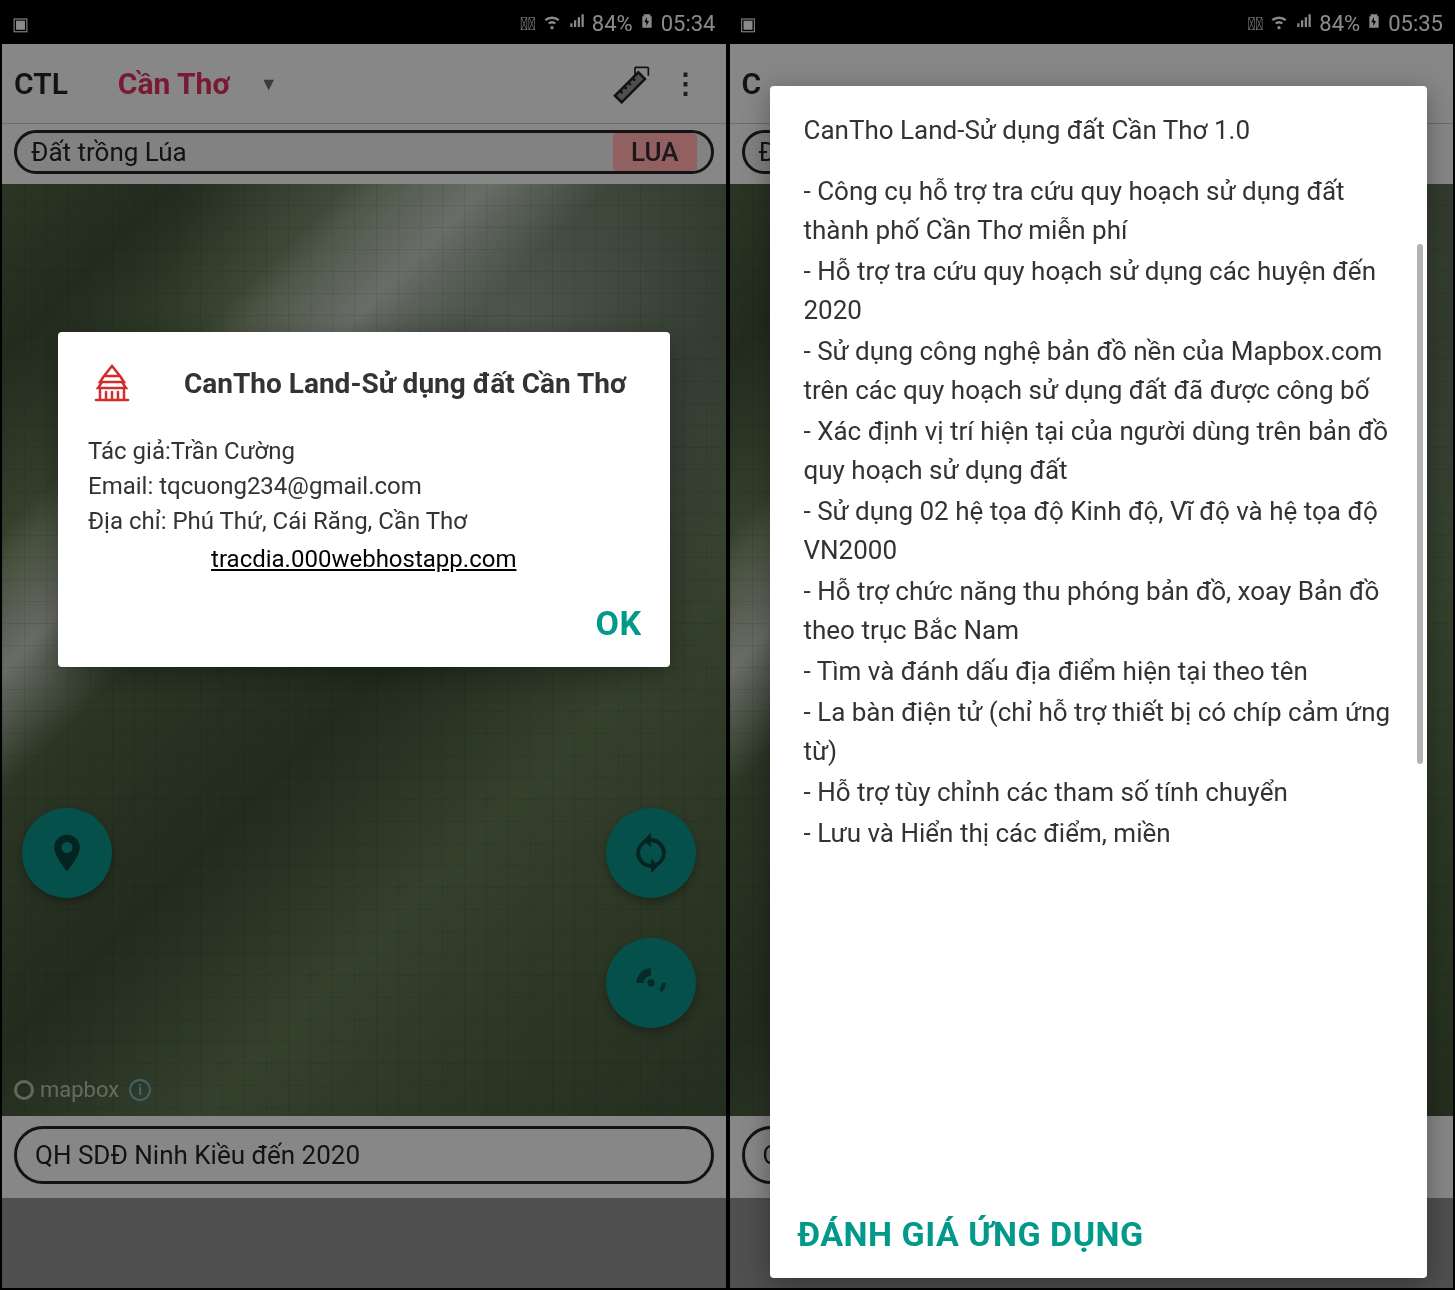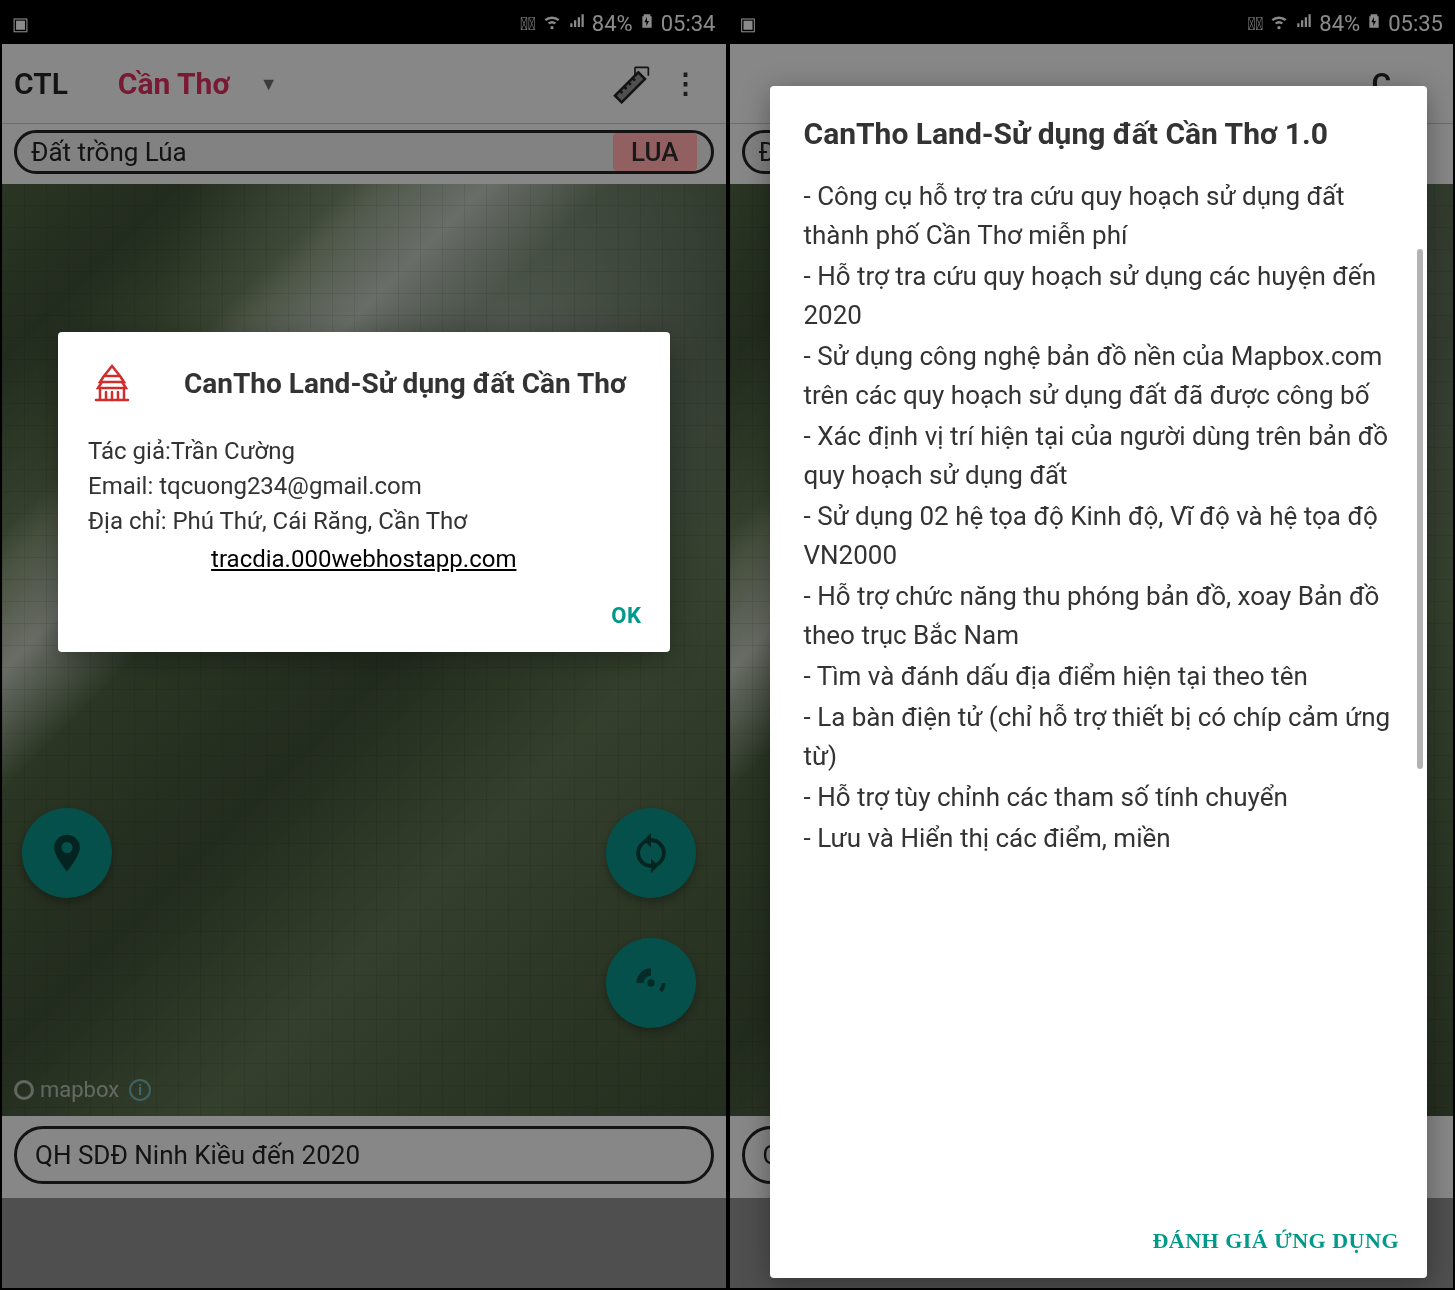--- a/index.html
+++ b/index.html
@@ -31,21 +31,20 @@
   .status-left { flex: 1; display: flex; gap: 4px; }
   .status-right { display: flex; align-items: center; gap: 6px; }
   .status-icon { font-size: 18px; }
   .app-bar {
     height: 80px;
     background: #e9e9e9;
     display: flex;
     align-items: center;
     padding: 0 12px;
     border-bottom: 1px solid #bbb;
-    justify-content: flex-end;
   }
   .app-logo {
     font-weight: 600;
     font-size: 30px;
     color: #222;
     margin-right: 50px;
   }
   .app-spinner {
     color: #d12d5b;
     font-weight: 700;
@@ -185,51 +184,50 @@
     color:#333;
     line-height:1.45;
   }
   .link { color:#000000; text-decoration: underline; }
   .dialog1 .dlg-actions {
     display:flex; justify-content:flex-end;
     padding: 18px 28px 24px;
   }
   .dlg-btn {
     color:#00998a;
-    font-size:22px;
+    font-size:34px;
     font-weight:700;
     letter-spacing:0.5px;
   }
   .dialog2 {
     left: 40px; right: 26px;
     top: 84px; bottom: 10px;
     display:flex; flex-direction:column;
   }
   .dialog2 .dlg2-title {
     padding: 28px 34px 16px;
-    font-size: 30px;
-    font-weight:700;
+    font-size: 26px;
+    font-weight:400;
     color:#333;
     line-height:1.3;
   }
   .dialog2 .dlg2-body {
     flex:1;
     overflow:hidden;
     padding: 8px 34px 4px;
     font-size: 26px;
     color:#333;
     line-height:1.5;
     position:relative;
   }
   .dialog2 .feature-line { margin-bottom: 2px; }
   .dialog2 .dlg2-actions {
-    display:flex; justify-content:flex-end;
+    display:flex; justify-content:flex-start;
     padding: 20px 28px 24px;
     border-top: 0;
-    font-family: Liberation Serif, serif;
   }
   .scroll-indicator {
     position:absolute;
     right:4px; top:80px;
     width:6px; height:520px;
     background:#b3b3b3;
     border-radius:3px;
   }
 </style>
 </head>

